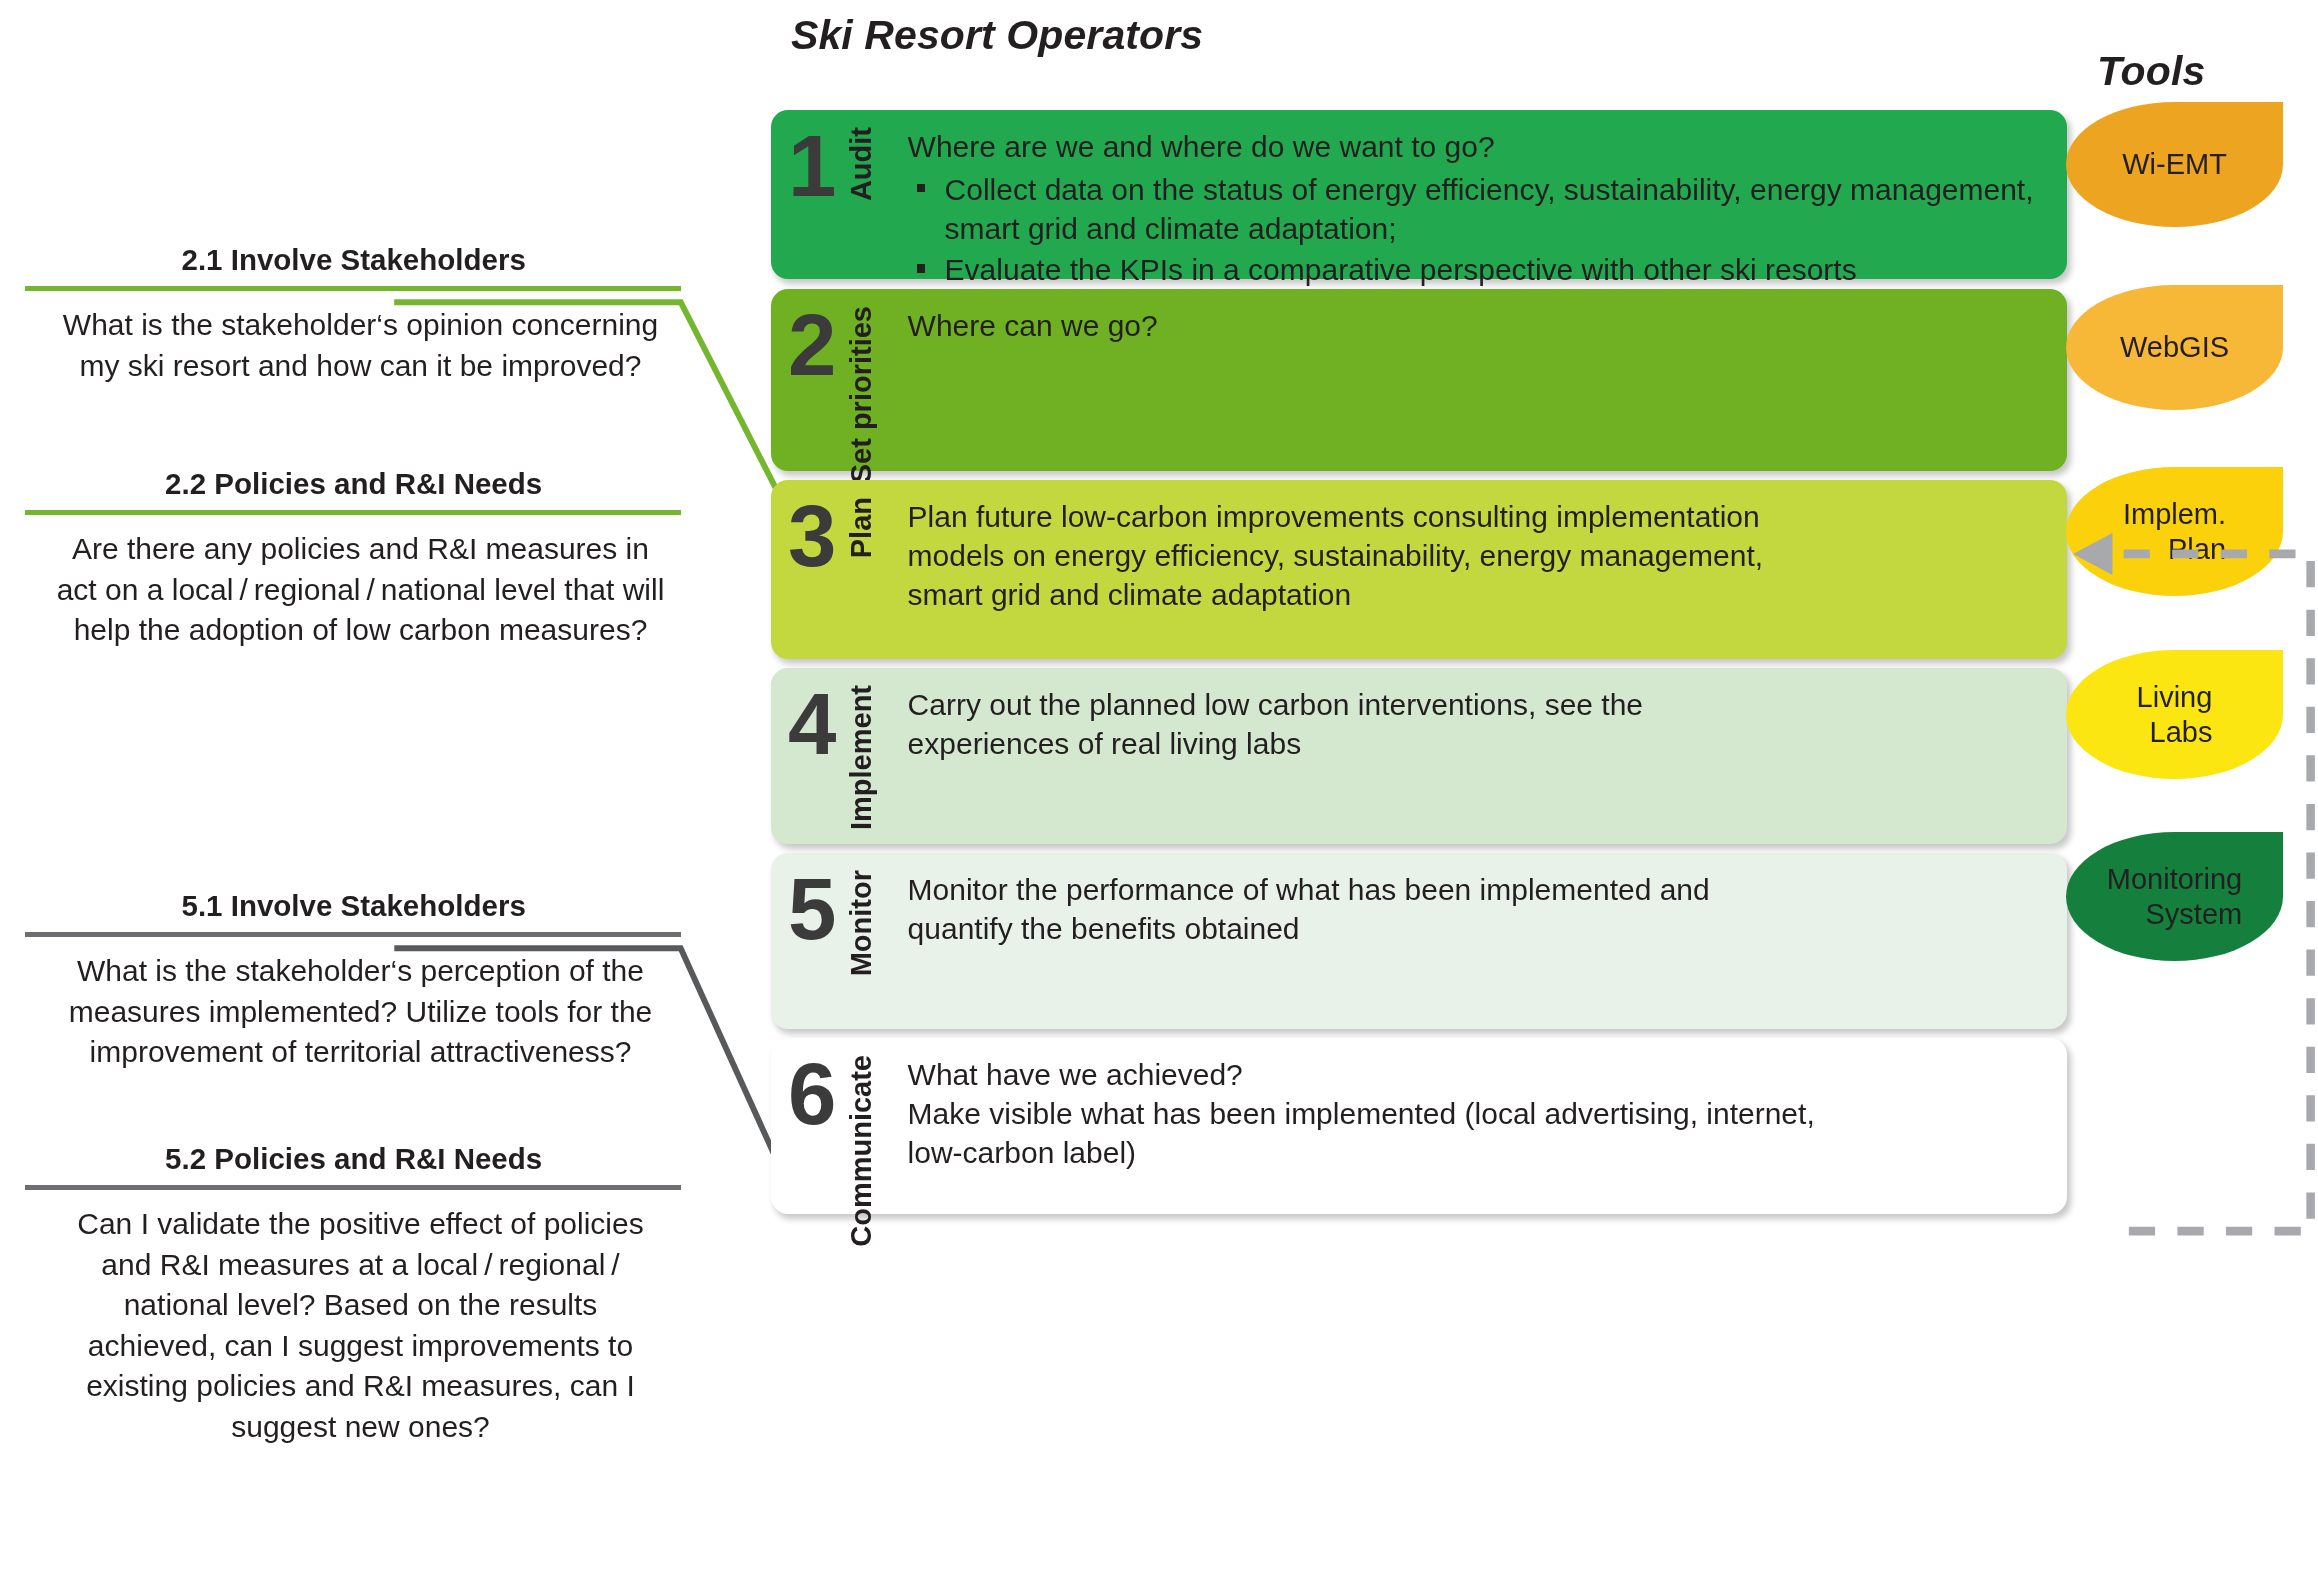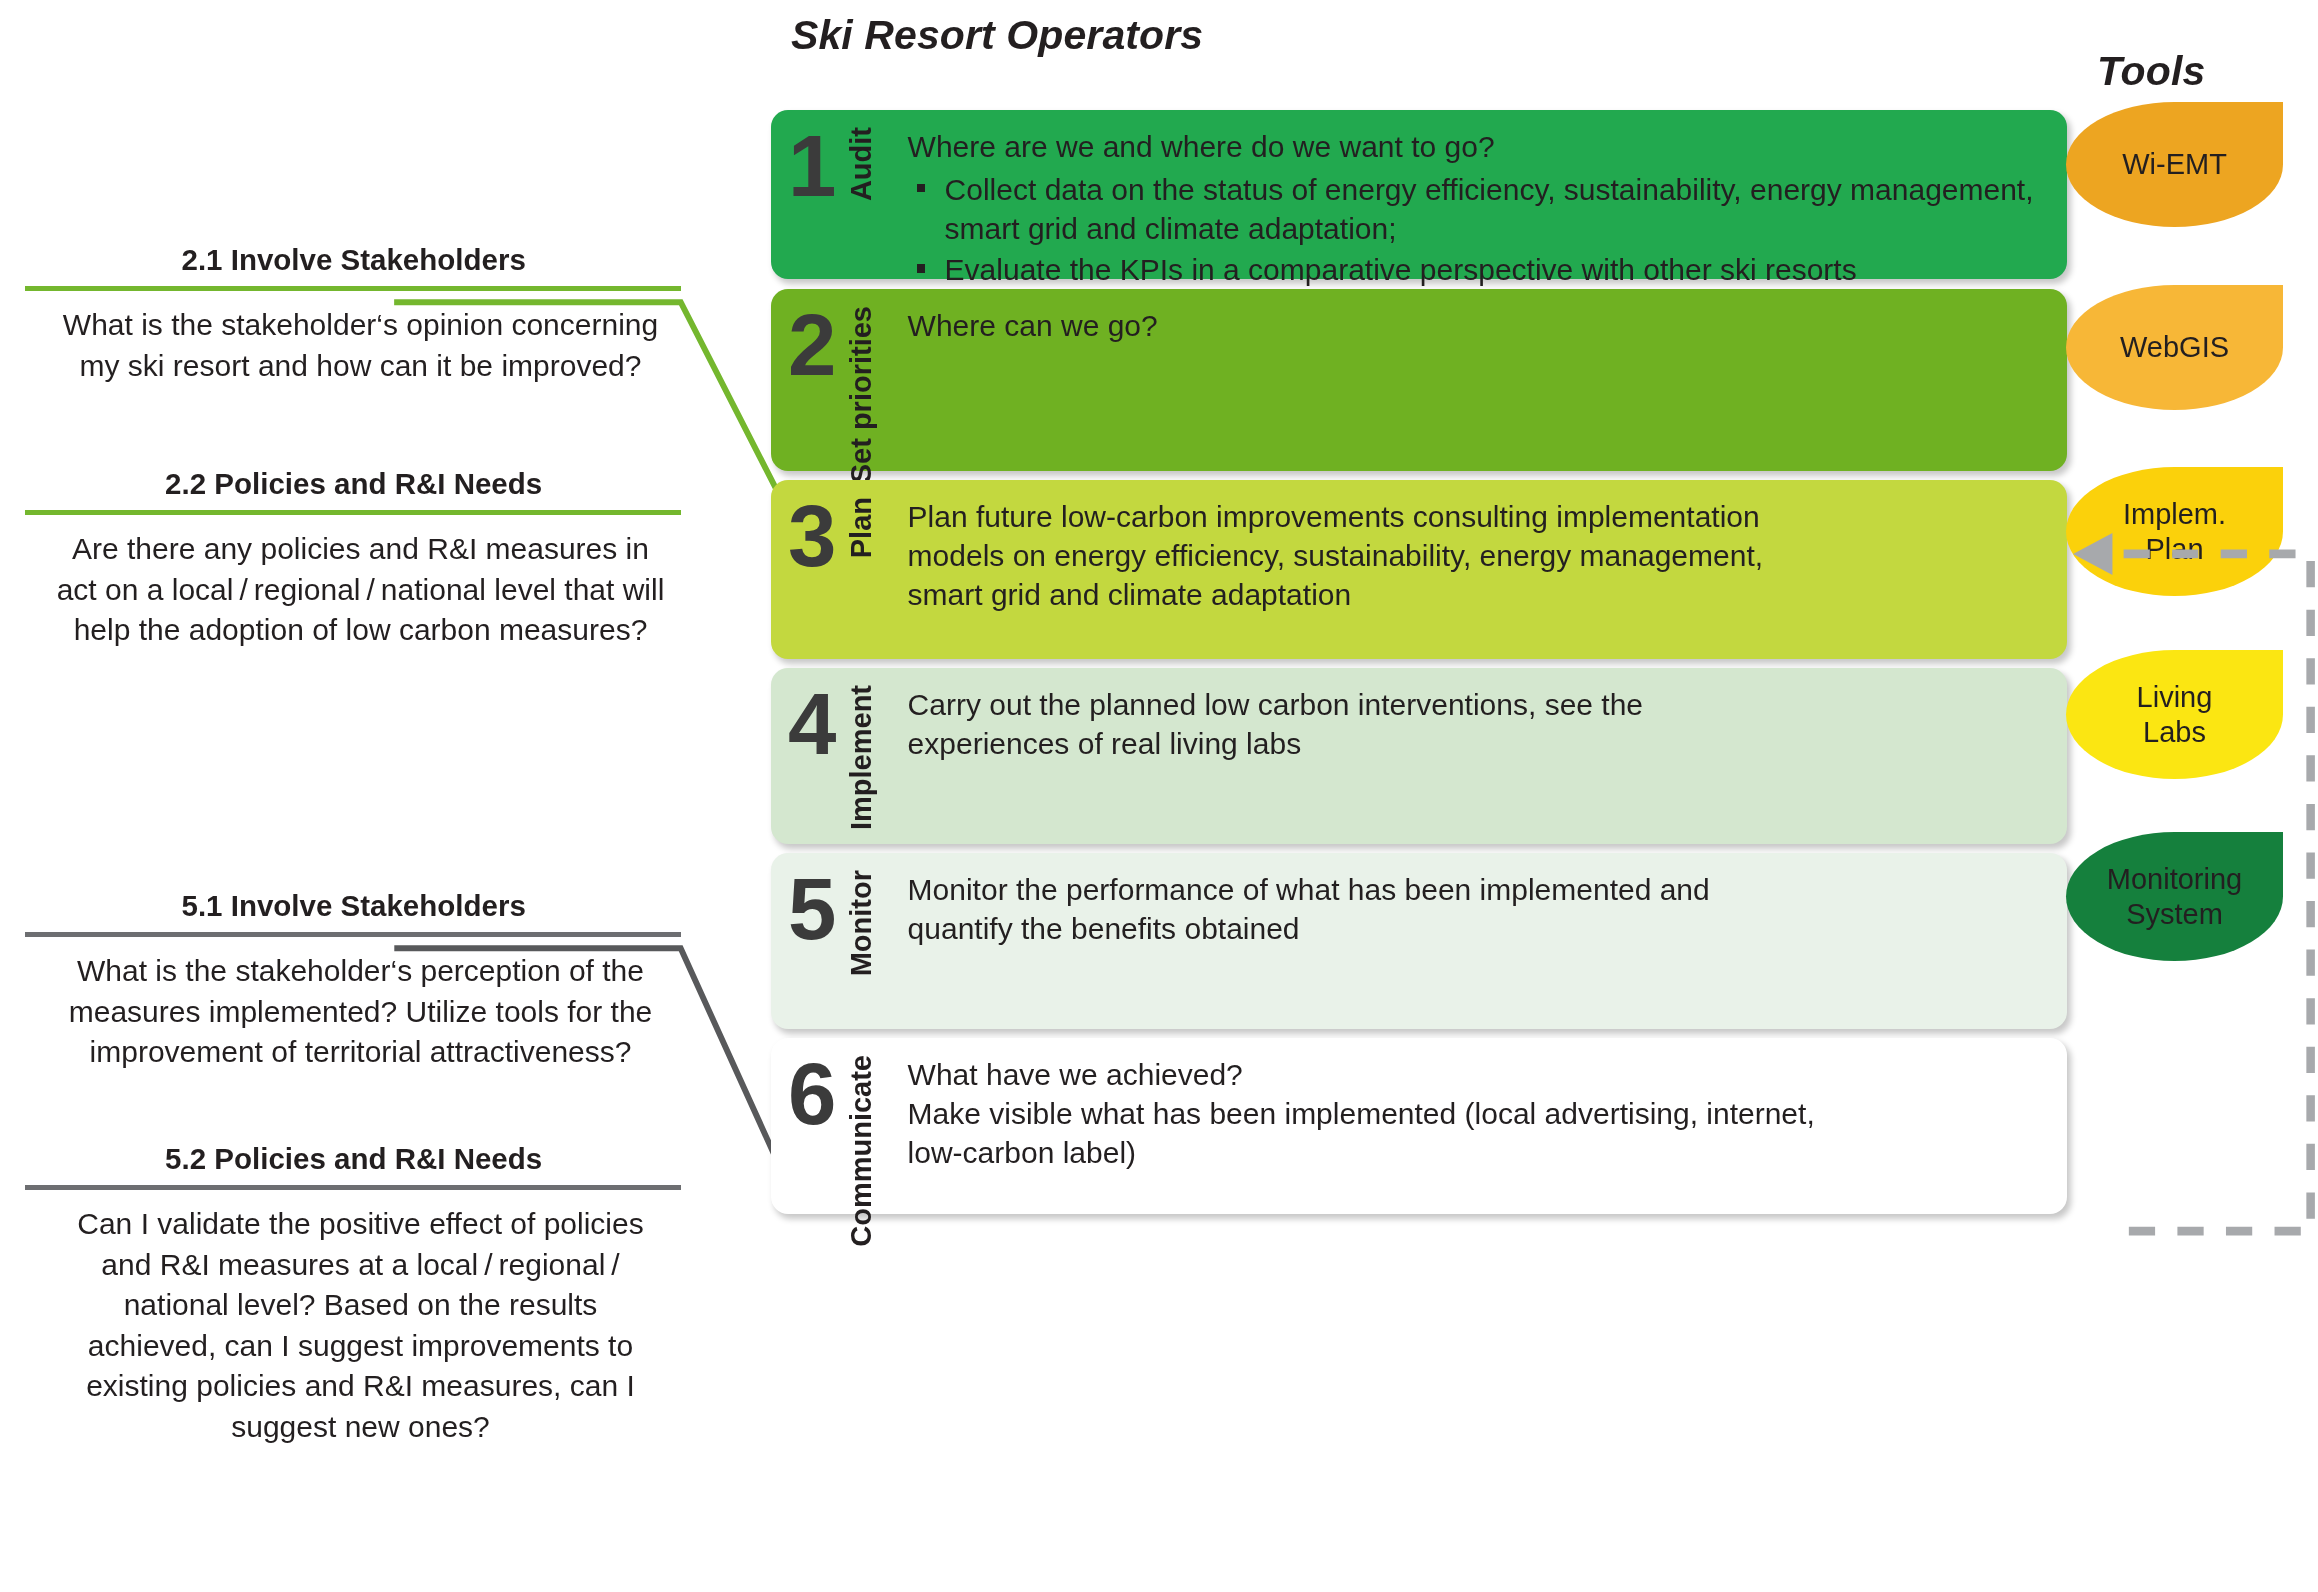--- a/index.html
+++ b/index.html
@@ -82,21 +82,21 @@
   #step3{top:480px;height:179px;background:#c3d83f;}
   #step4{top:668px;height:176px;background:#d4e7cf;}
   #step5{top:853px;height:176px;background:#e9f2e9;}
   #step6{top:1038px;height:176px;background:#ffffff;}
 
   
   .tool{
     position:absolute;left:2066px;width:217px;
     border-radius:50% 0 50% 50%;
     display:flex;align-items:center;justify-content:center;
-    text-align:center;
+    text-align:right;
     font-size:29px;color:#231f20;line-height:1.18;
     white-space:pre-line;
   }
   #tool1{top:102px;height:125px;background:#eda521;}
   #tool2{top:285px;height:125px;background:#f7b737;}
   #tool3{top:467px;height:129px;background:#fbd10b;}
   #tool4{top:650px;height:129px;background:#fbe612;}
   #tool5{top:832px;height:129px;background:#15803d;}
 
   

